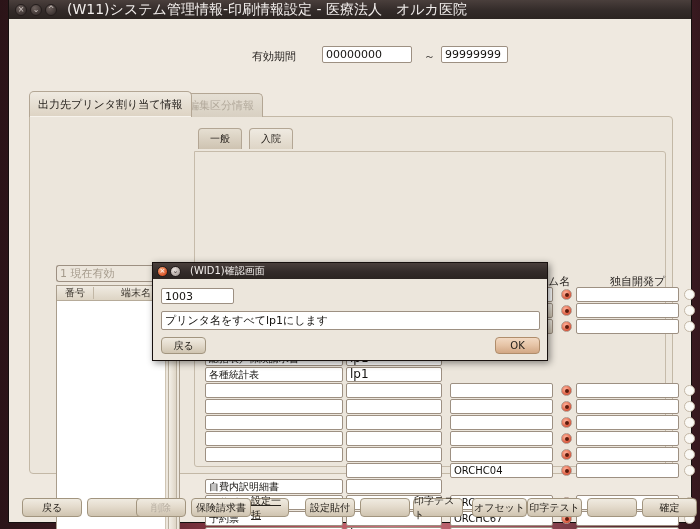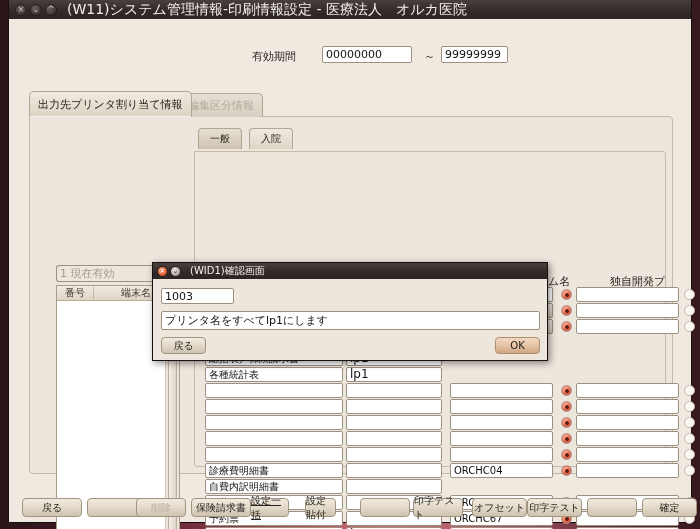--- a/index.html
+++ b/index.html
@@ -427,21 +427,20 @@
           </div>
           <div class="row" style="top: 330px; width: 100%;">
             <div class="cell-name" style="top: 0px;"></div>
             <div class="cell-printer" style="top: 0px;"></div>
             <div class="cell-prog" style="top: 0px;"></div>
             <div class="radio lft" style="top: 2px;"></div>
             <div class="cell-own" style="top: 0px;"></div>
             <div class="radio2" style="top: 2px;"></div>
           </div>
           <div class="row" style="top: 346px; width: 100%;">
-            <div class="cell-name" style="top: 0px;">診療費明細書</div>
             <div class="cell-printer" style="top: 0px;"></div>
             <div class="cell-prog" style="top: 0px;">ORCHC04</div>
             <div class="radio lft" style="top: 2px;"></div>
             <div class="cell-own" style="top: 0px;"></div>
             <div class="radio2" style="top: 2px;"></div>
           </div>
           <div class="row" style="top: 362px; width: 100%;">
             <div class="cell-name" style="top: 0px;">自費内訳明細書</div>
             <div class="cell-printer" style="top: 0px;"></div>
           </div>
@@ -487,21 +486,21 @@
       <div id="dlg-back" class="btn">戻る</div>
       <div id="dlg-ok" class="btn">OK</div>
     </div>
 
     <div id="btnbar">
         <div class="btn" style="left: 13px; width: 60px;">戻る</div>
         <div class="btn" style="left: 78px; width: 60px;"></div>
         <div class="btn dis" style="left: 127px; width: 50px;">削除</div>
         <div class="btn" style="left: 182px; width: 60px;">保険請求書</div>
         <div class="btn" style="left: 241px; width: 39px; text-decoration: underline;">設定一括</div>
-        <div class="btn" style="left: 296px; width: 31px;">設定貼付</div>
+        <div class="btn" style="left: 296px; width: 50px;">設定貼付</div>
         <div class="btn" style="left: 351px; width: 50px;"></div>
         <div class="btn" style="left: 404px; width: 50px;">印字テスト</div>
         <div class="btn" style="left: 463px; width: 55px;">オフセット</div>
         <div class="btn" style="left: 518px; width: 55px;">印字テスト</div>
         <div class="btn" style="left: 578px; width: 50px;"></div>
         <div class="btn" style="left: 633px; width: 55px;">確定</div>
       </div>
 
   </div>
 </div>

